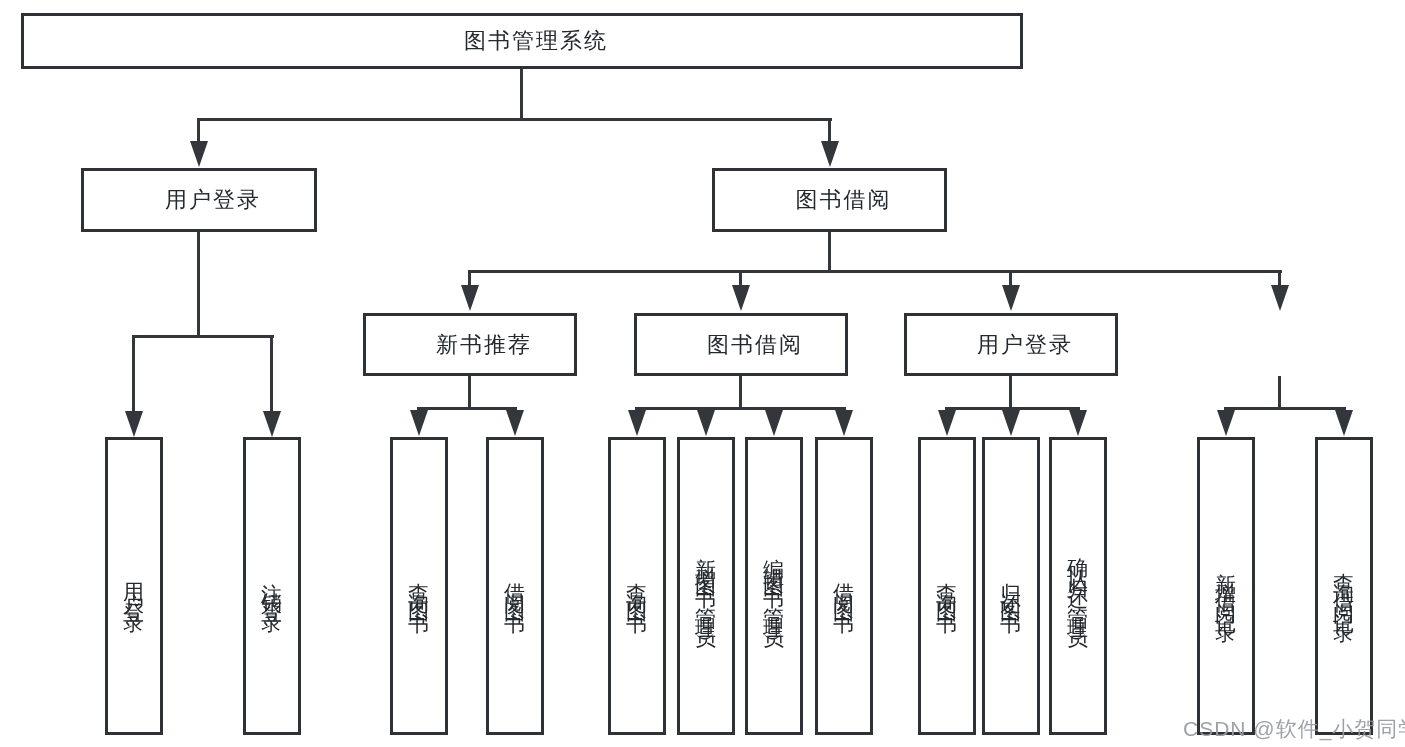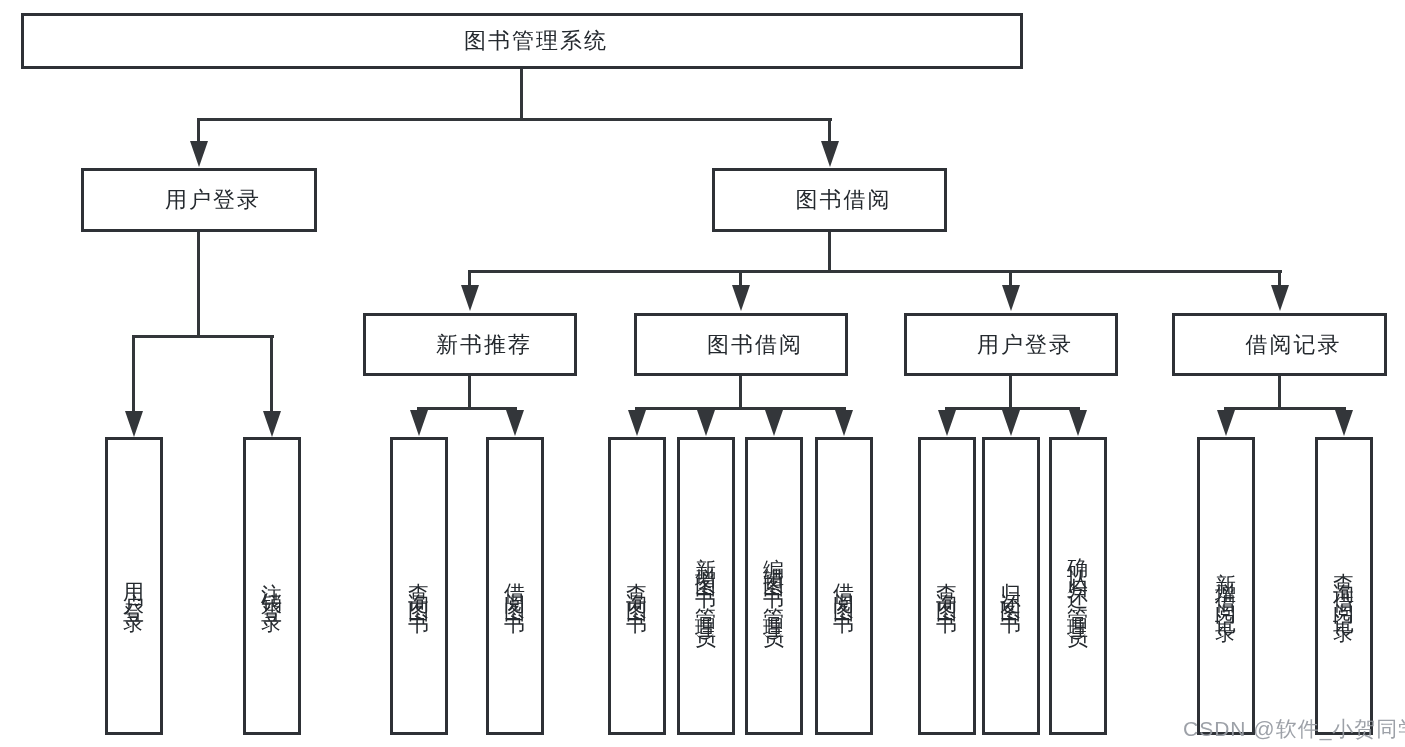--- a/index.html
+++ b/index.html
@@ -112,23 +112,20 @@
 
   <div class="hbox" style="left:634px;top:313px;width:214px;height:63px;">
     <span>图书借阅</span>
   </div>
   <div class="hbox" style="left:363px;top:313px;width:214px;height:63px;">
     <span>新书推荐</span>
   </div>
   <div class="hbox" style="left:904px;top:313px;width:214px;height:63px;">
     <span>用户登录</span>
   </div>
-  <div class="hbox" style="left:1172px;top:313px;width:215px;height:63px;">
-    <span>借阅记录</span>
-  </div>
 
   <div class="vbox" style="left:105px;top:437px;width:58px;height:298px;">
     <span class="vtxt">用户登录</span>
   </div>
   <div class="vbox" style="left:243px;top:437px;width:58px;height:298px;">
     <span class="vtxt">注销登录</span>
   </div>
 
   <div class="vbox" style="left:390px;top:437px;width:58px;height:298px;">
     <span class="vtxt">查询图书</span>

